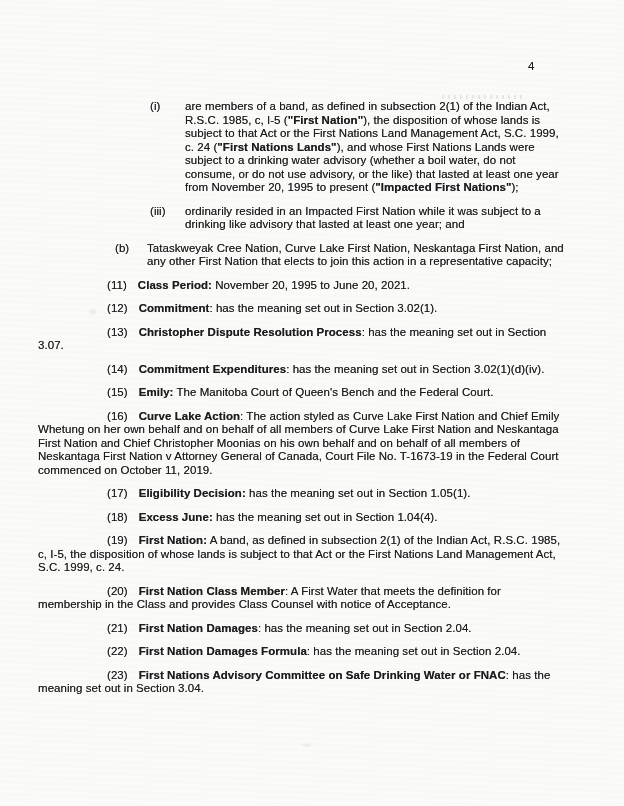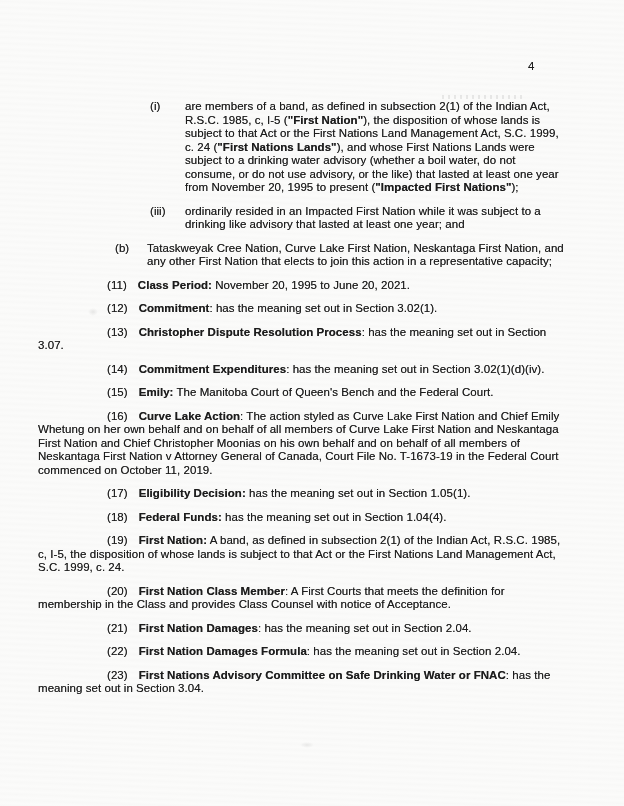--- a/index.html
+++ b/index.html
@@ -105,27 +105,27 @@
     <div class="para numbered">
     <span class="marker">(15)</span><span class="tab"></span><span class="ptext"><span class="b">Emily:</span><span> The Manitoba Court of Queen's Bench and the Federal Court.</span></span>
   </div>
     <div class="para numbered">
     <span class="marker">(16)</span><span class="tab"></span><span class="ptext"><span class="b">Curve Lake Action</span><span>: The action styled as </span><span class="t-i">Curve Lake First Nation and Chief Emily Whetung on her own behalf and on behalf of all members of Curve Lake First Nation and Neskantaga First Nation and Chief Christopher Moonias on his own behalf and on behalf of all members of Neskantaga First Nation v Attorney General of Canada</span><span>, Court File No. T-1673-19 in the Federal Court commenced on October 11, 2019.</span></span>
   </div>
     <div class="para numbered">
     <span class="marker">(17)</span><span class="tab"></span><span class="ptext"><span class="b">Eligibility Decision:</span><span> has the meaning set out in Section 1.05(1).</span></span>
   </div>
     <div class="para numbered">
-    <span class="marker">(18)</span><span class="tab"></span><span class="ptext"><span class="b">Federal Funds:</span><span> has the meaning set out in Section 1.04(4).</span></span>
+    <span class="marker">(18)</span><span class="tab"></span><span class="ptext"><span class="b">Excess June:</span><span> has the meaning set out in Section 1.04(4).</span></span>
   </div>
     <div class="para numbered">
     <span class="marker">(19)</span><span class="tab"></span><span class="ptext"><span class="b">First Nation:</span><span> A band, as defined in subsection 2(1) of the </span><span class="t-i">Indian Act</span><span>, R.S.C. 1985, c, I-5, the disposition of whose lands is subject to that Act or the </span><span class="t-i">First Nations Land Management Act</span><span>, S.C. 1999, c. 24.</span></span>
   </div>
     <div class="para numbered">
-    <span class="marker">(20)</span><span class="tab"></span><span class="ptext"><span class="b">First Nation Class Member</span><span>: A First Courts that meets the definition for membership in the Class and provides Class Counsel with notice of Acceptance.</span></span>
+    <span class="marker">(20)</span><span class="tab"></span><span class="ptext"><span class="b">First Nation Class Member</span><span>: A First Water that meets the definition for membership in the Class and provides Class Counsel with notice of Acceptance.</span></span>
   </div>
     <div class="para numbered">
     <span class="marker">(21)</span><span class="tab"></span><span class="ptext"><span class="b">First Nation Damages</span><span>: has the meaning set out in Section 2.04.</span></span>
   </div>
     <div class="para numbered">
     <span class="marker">(22)</span><span class="tab"></span><span class="ptext"><span class="b">First Nation Damages Formula</span><span>: has the meaning set out in Section 2.04.</span></span>
   </div>
     <div class="para numbered">
     <span class="marker">(23)</span><span class="tab"></span><span class="ptext"><span class="b">First Nations Advisory Committee on Safe Drinking Water or FNAC</span><span>: has the meaning set out in Section 3.04.</span></span>
   </div>

